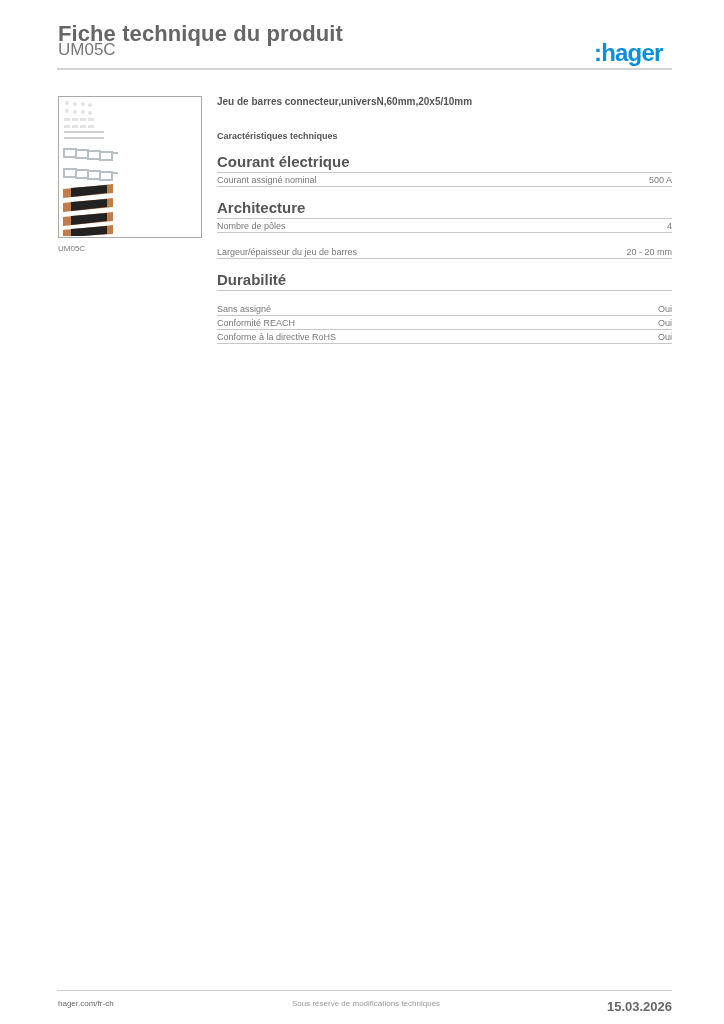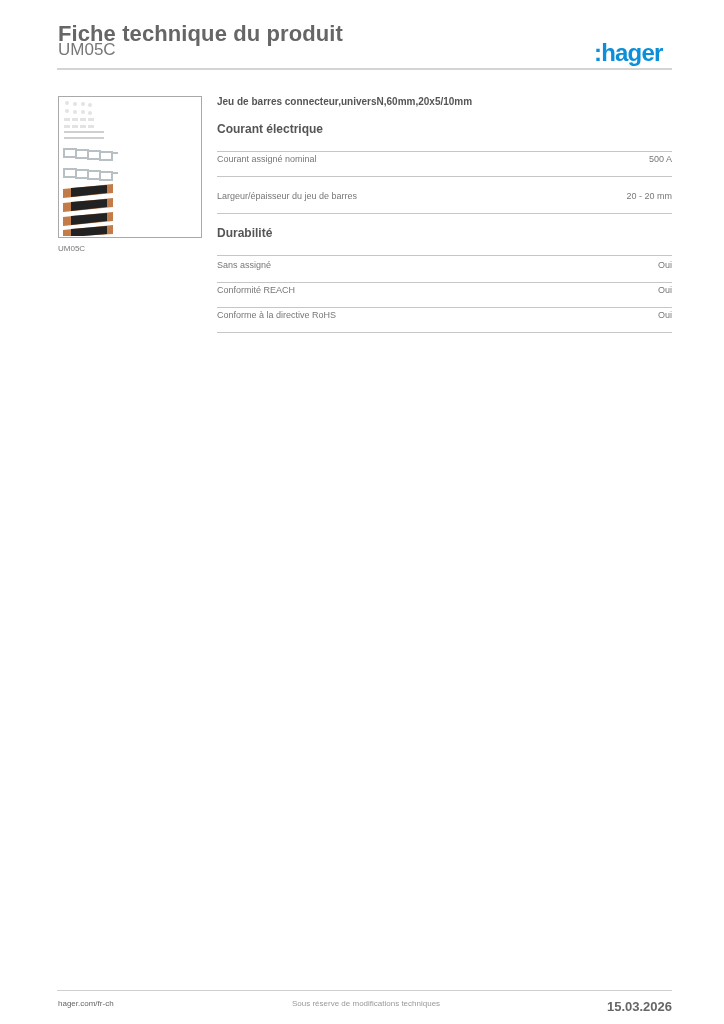--- a/index.html
+++ b/index.html
@@ -7,22 +7,22 @@
   .title { position:absolute; left:58px; top:21px; font-size:22px; font-weight:bold; color:#666; letter-spacing:0.1px; }
   .subtitle { position:absolute; left:58px; top:40px; font-size:17px; color:#777; }
   .logo { position:absolute; left:594px; top:39px; font-size:24px; font-weight:bold; color:#0a8fd8; letter-spacing:-0.8px; }
   .header-rule { position:absolute; left:57px; top:68px; width:615px; height:2px; background:#d4d4d4; }
   .image-box { position:absolute; left:58px; top:96px; width:144px; height:142px; border:1.5px solid #a9a9a9; box-sizing:border-box; background:#fff; }
   .img-caption { position:absolute; left:58px; top:244px; font-size:8px; color:#777; }
   .main { position:absolute; left:217px; top:96px; width:455px; }
   .desc { font-size:10px; font-weight:bold; color:#555; height:14px; }
   .section-title { font-size:9px; font-weight:bold; color:#555; margin-top:21px; }
   .group { margin-top:12px; }
-  .group-title { font-size:12px; font-weight:bold; color:#555; padding-bottom:15px; border-bottom:1.5px solid #c6c6c6; }
-  .row { display:flex; justify-content:space-between; font-size:9px; color:#777; padding:2px 0 12px; border-bottom:1.5px solid #c6c6c6; }
+  .group-title { font-size:15px; font-weight:bold; color:#555; padding-bottom:2px; border-bottom:1.5px solid #c6c6c6; }
+  .row { display:flex; justify-content:space-between; font-size:9px; color:#777; padding:2px 0 1px; border-bottom:1.5px solid #c6c6c6; }
   .footer-rule { position:absolute; left:57px; top:990px; width:615px; height:1px; background:#cfcfcf; }
   .footer-left { position:absolute; left:58px; top:999px; font-size:8px; font-weight:normal; color:#666; }
   .footer-center { position:absolute; left:292px; top:999px; font-size:8px; color:#999; }
   .footer-right { position:absolute; right:52px; top:999px; font-size:13px; font-weight:bold; color:#666; }
 </style>
 </head>
 <body>
 
 <div class="title">Fiche technique du produit</div>
 <div class="subtitle">UM05C</div>
@@ -69,39 +69,47 @@
       <polygon points="12,119 48,116 48,124 12,128" fill="#222"></polygon>
       <polygon points="4,133 54,128 54,137 4,140" fill="#c27c4a"></polygon>
       <polygon points="12,132 48,129 48,137 12,140" fill="#222"></polygon>
     </g>
   </svg>
 </div>
 <div class="img-caption">UM05C</div>
 
 <div class="main">
   <div class="desc">Jeu de barres connecteur,universN,60mm,20x5/10mm</div>
+  <div class="section-title">Caractéristiques techniques</div>
 
   <div class="group">
     <div class="group-title">Courant électrique</div>
     <div class="row">
       <span>Courant assigné nominal</span>
       <span>500 A</span>
     </div>
   </div>
 
+  <div class="group">
+    <div class="group-title">Architecture</div>
+    <div class="row">
+      <span>Nombre de pôles</span>
+      <span>4</span>
+    </div>
+  </div>
 
   <div class="group">
     <div class="row">
       <span>Largeur/épaisseur du jeu de barres</span>
       <span>20 - 20 mm</span>
     </div>
   </div>
 
   <div class="group">
-    <div class="group-title" style="margin-bottom:2px;">Durabilité</div>
+    <div class="group-title" style="margin-bottom:11px;">Durabilité</div>
     <div class="row">
       <span>Sans assigné</span>
       <span>Oui</span>
     </div>
     <div class="row">
       <span>Conformité REACH</span>
       <span>Oui</span>
     </div>
     <div class="row">
       <span>Conforme à la directive RoHS</span>

